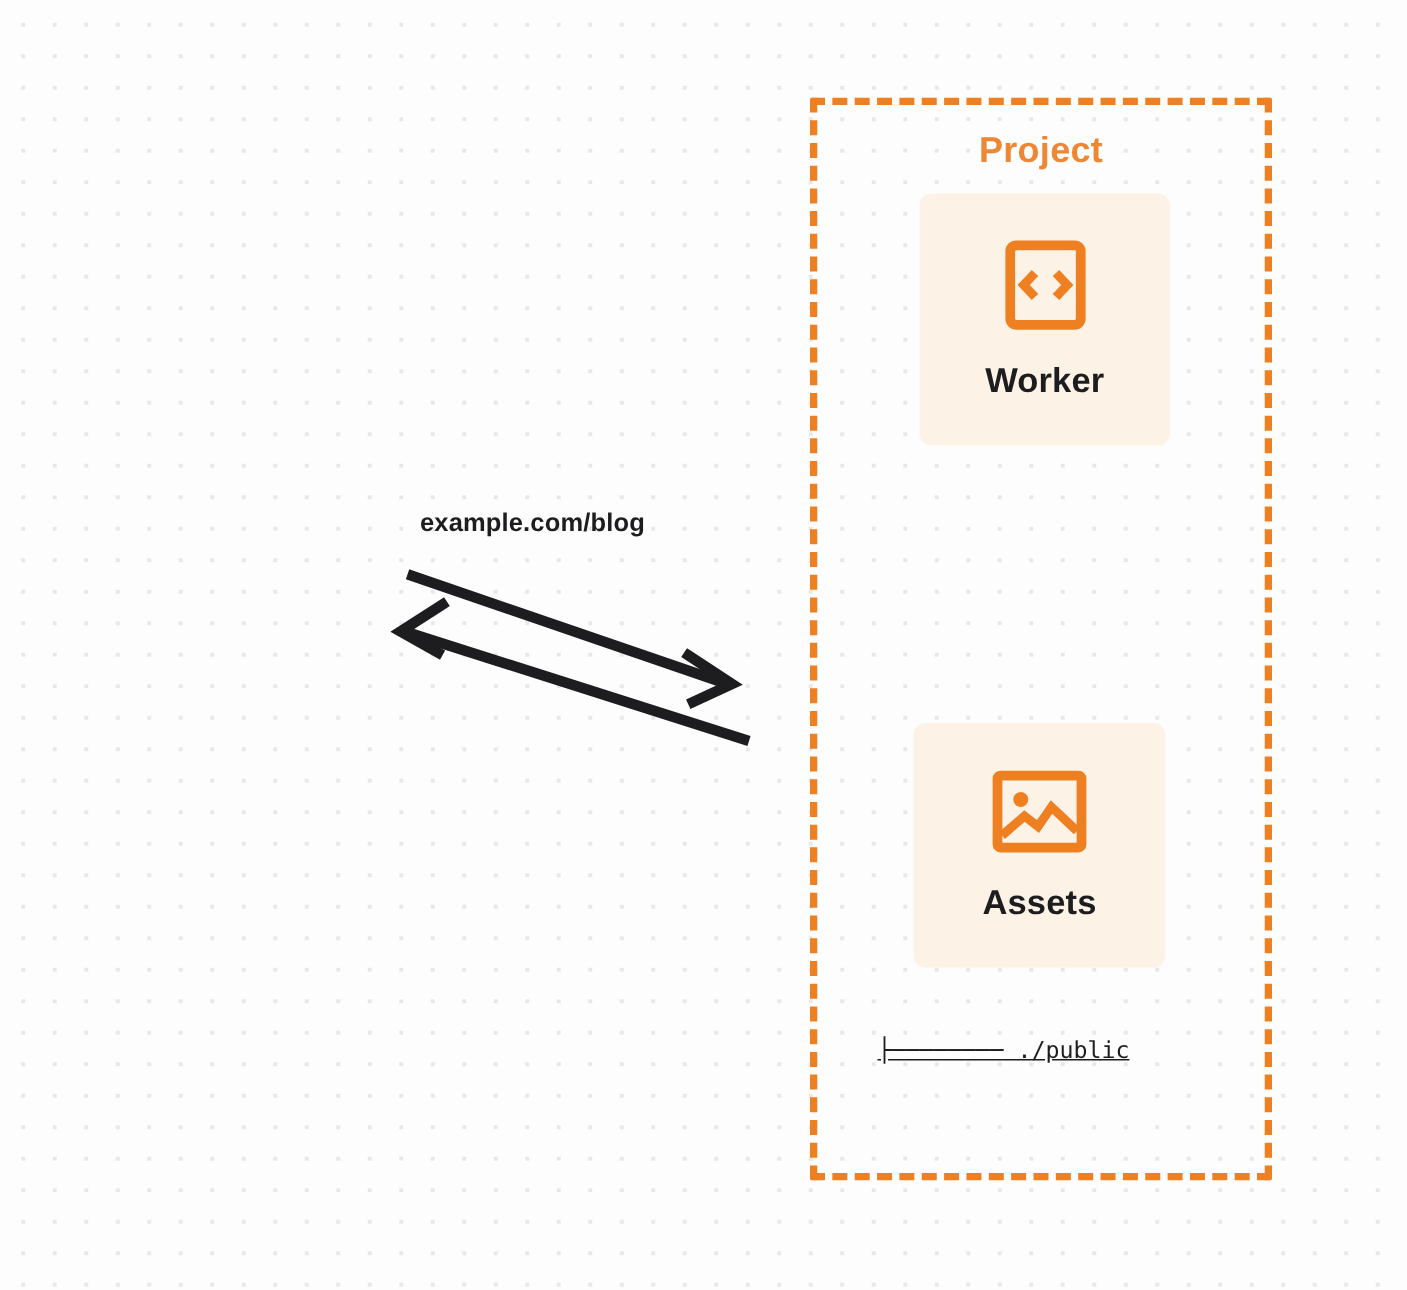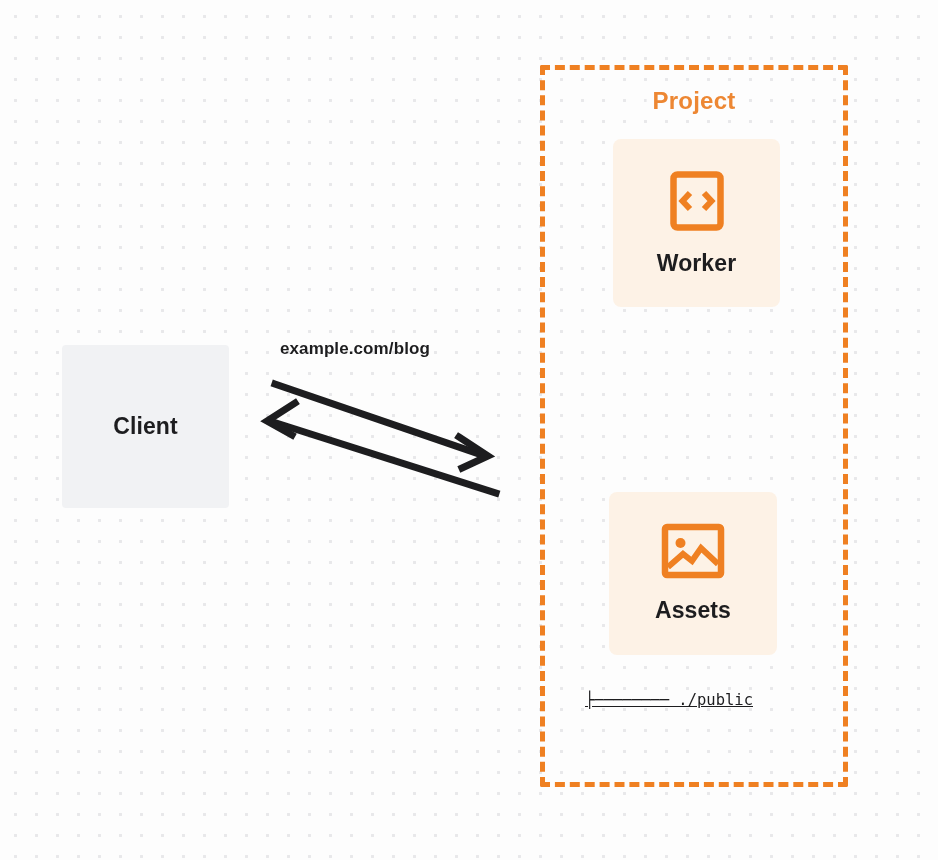--- a/index.html
+++ b/index.html
@@ -100,21 +100,20 @@
 
   
   .service-card {
     position: absolute;
     background-color: #fdf2e6;
     border-radius: 8px;
     display: flex;
     flex-direction: column;
     align-items: center;
     justify-content: center;
-    margin-top: 10px;
   }
   #worker-card {
     left: 73px;
     top: 64px;
     width: 167px;
     height: 168px;
   }
   #assets-card {
     left: 69px;
     top: 417px;
@@ -147,23 +146,20 @@
   #file-tree .tree-line {
     white-space: pre;
     text-decoration: underline;
   }
 </style>
 </head>
 <body>
 
 <div id="canvas">
 
-  <div id="client-node">
-    <span class="node-title">Client</span>
-  </div>
 
   <div id="connector-label">example.com/blog</div>
 
   <svg id="connector-arrows" viewBox="0 0 270 145" width="270" height="145" xmlns="http://www.w3.org/2000/svg">
 
     <g>
       <line x1="25" y1="19" x2="232" y2="90" stroke="#1d1d1f" stroke-width="7" stroke-linecap="square"></line>
       <polyline points="209,72 238,91 212,103" fill="none" stroke="#1d1d1f" stroke-width="7" stroke-linecap="square" stroke-linejoin="miter"></polyline>
     </g>
 

